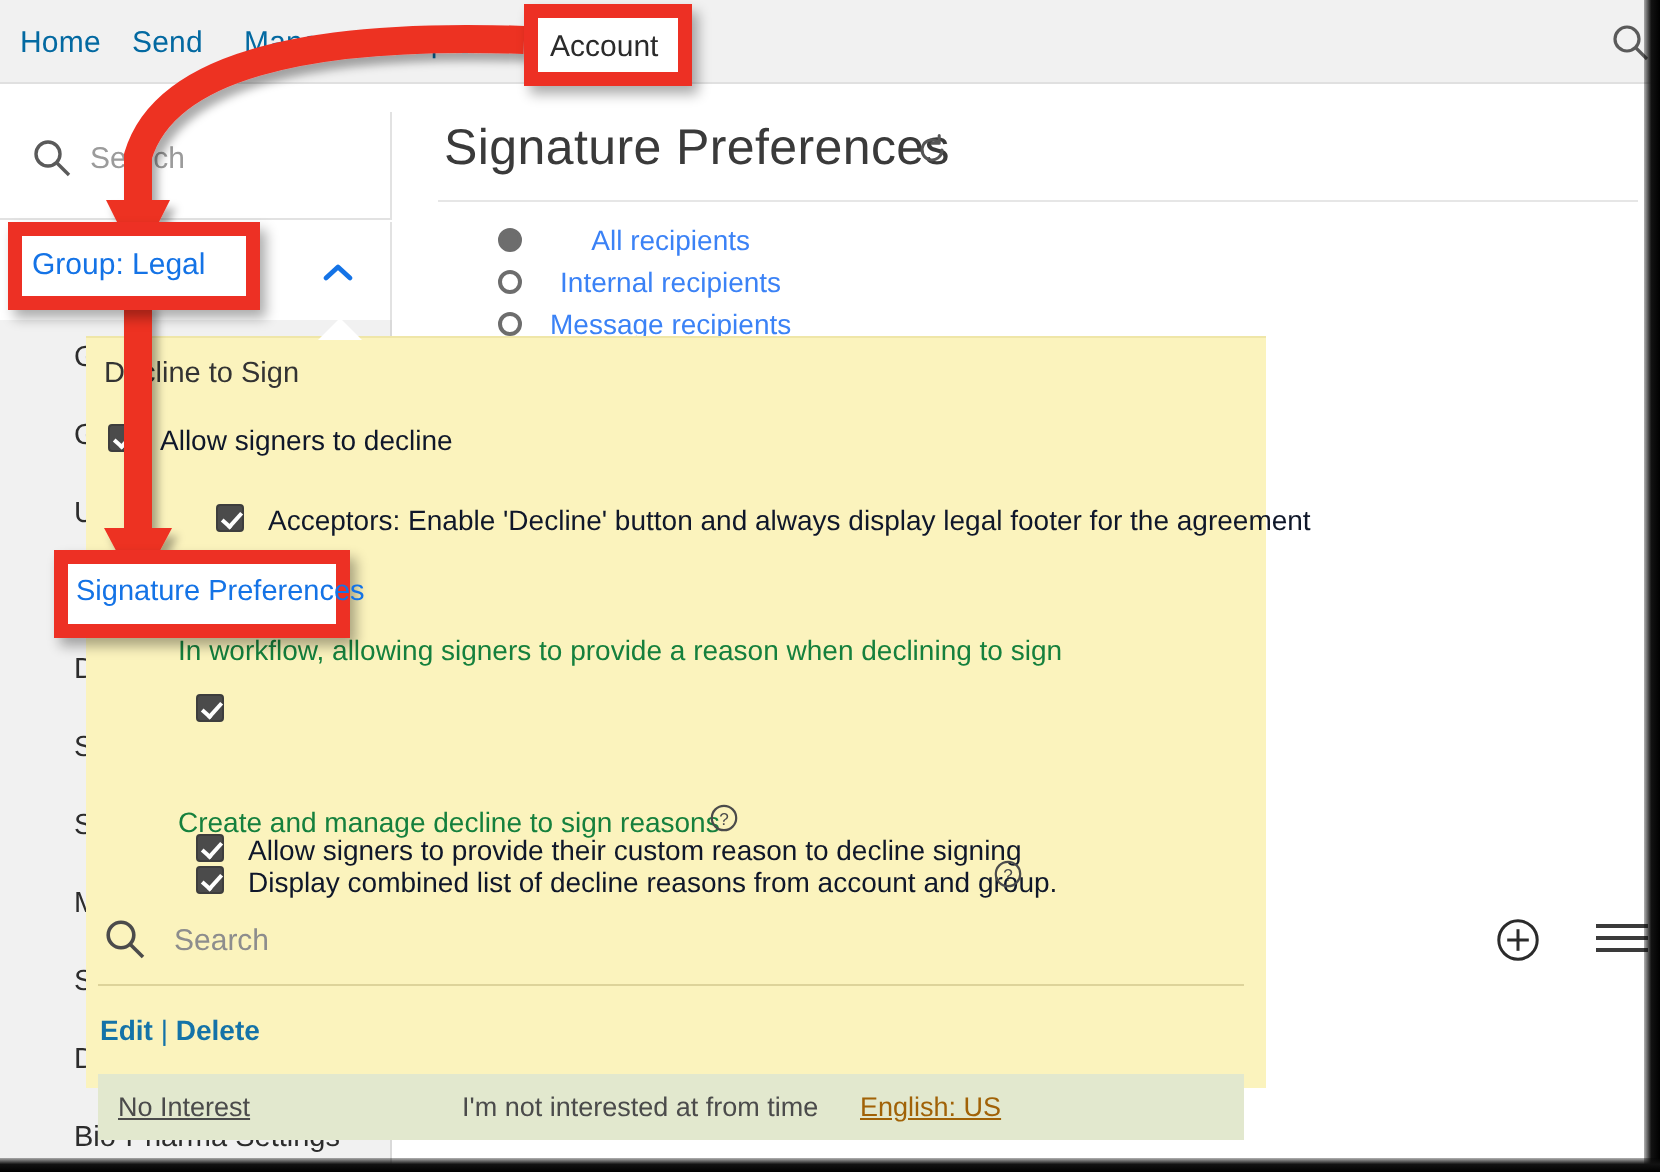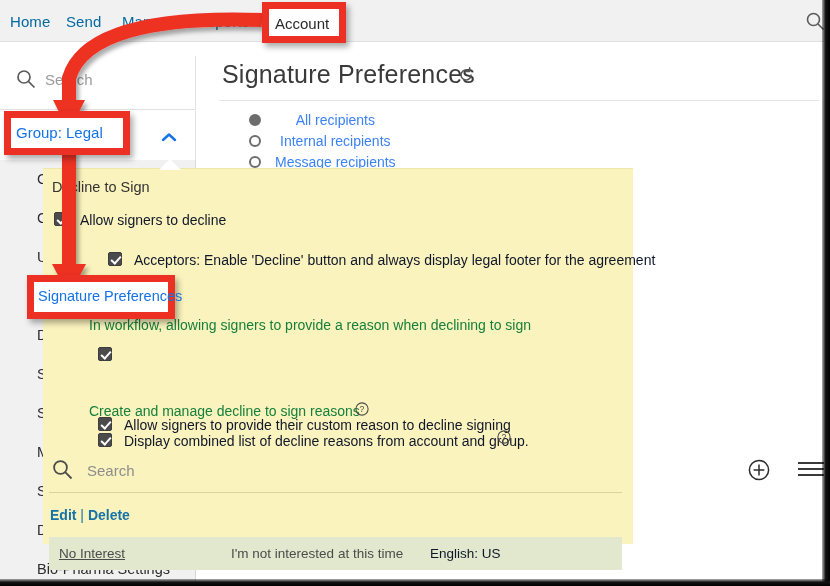--- a/index.html
+++ b/index.html
@@ -246,21 +246,21 @@
   }
   .editdelete .sep { color: #1473a8; font-weight: normal; }
 
   .datarow {
     position: absolute; left: 49px; top: 537px;
     width: 573px; height: 33px;
     background: #e2e8ce;
   }
   .datarow .c1 { position: absolute; left: 10px; top: 9px; font-size: 13.5px; color: #4b4b4b; text-decoration: underline; }
   .datarow .c2 { position: absolute; left: 182px; top: 9px; font-size: 13.5px; color: #4b4b4b; }
-  .datarow .c3 { position: absolute; left: 381px; top: 9px; font-size: 13.5px; color: #0f172a; }
+  .datarow .c3 { position: absolute; left: 381px; top: 9px; font-size: 13.5px; color: #a16207; text-decoration: underline; }
   .rbox {
     position: absolute;
     border: 7px solid #ed3024;
     background: transparent;
     box-shadow: 3px 4px 6px rgba(0,0,0,0.33);
     z-index: 41;
   }
   .rbox-fill { background: #ffffff; }
   .rbox-label {
     position: absolute;
@@ -433,21 +433,21 @@
   <div class="ysearch-rule"></div>
 
   <div class="editdelete">
     <span>Edit</span>
     <span class="sep">|</span>
     <span>Delete</span>
   </div>
 
   <div class="datarow">
     <span class="c1">No Interest</span>
-    <span class="c2">I'm not interested at this time</span>
+    <span class="c2">I'm not interested at from time</span>
     <span class="c3">English: US</span>
   </div>
 
   <svg class="arrow-svg" viewBox="0 0 830 586">
     <defs>
       <filter id="ashadow" x="-30%" y="-30%" width="180%" height="190%">
         <feDropShadow dx="3" dy="4" stdDeviation="2.2" flood-color="#000" flood-opacity="0.33"></feDropShadow>
       </filter>
     </defs>
 

